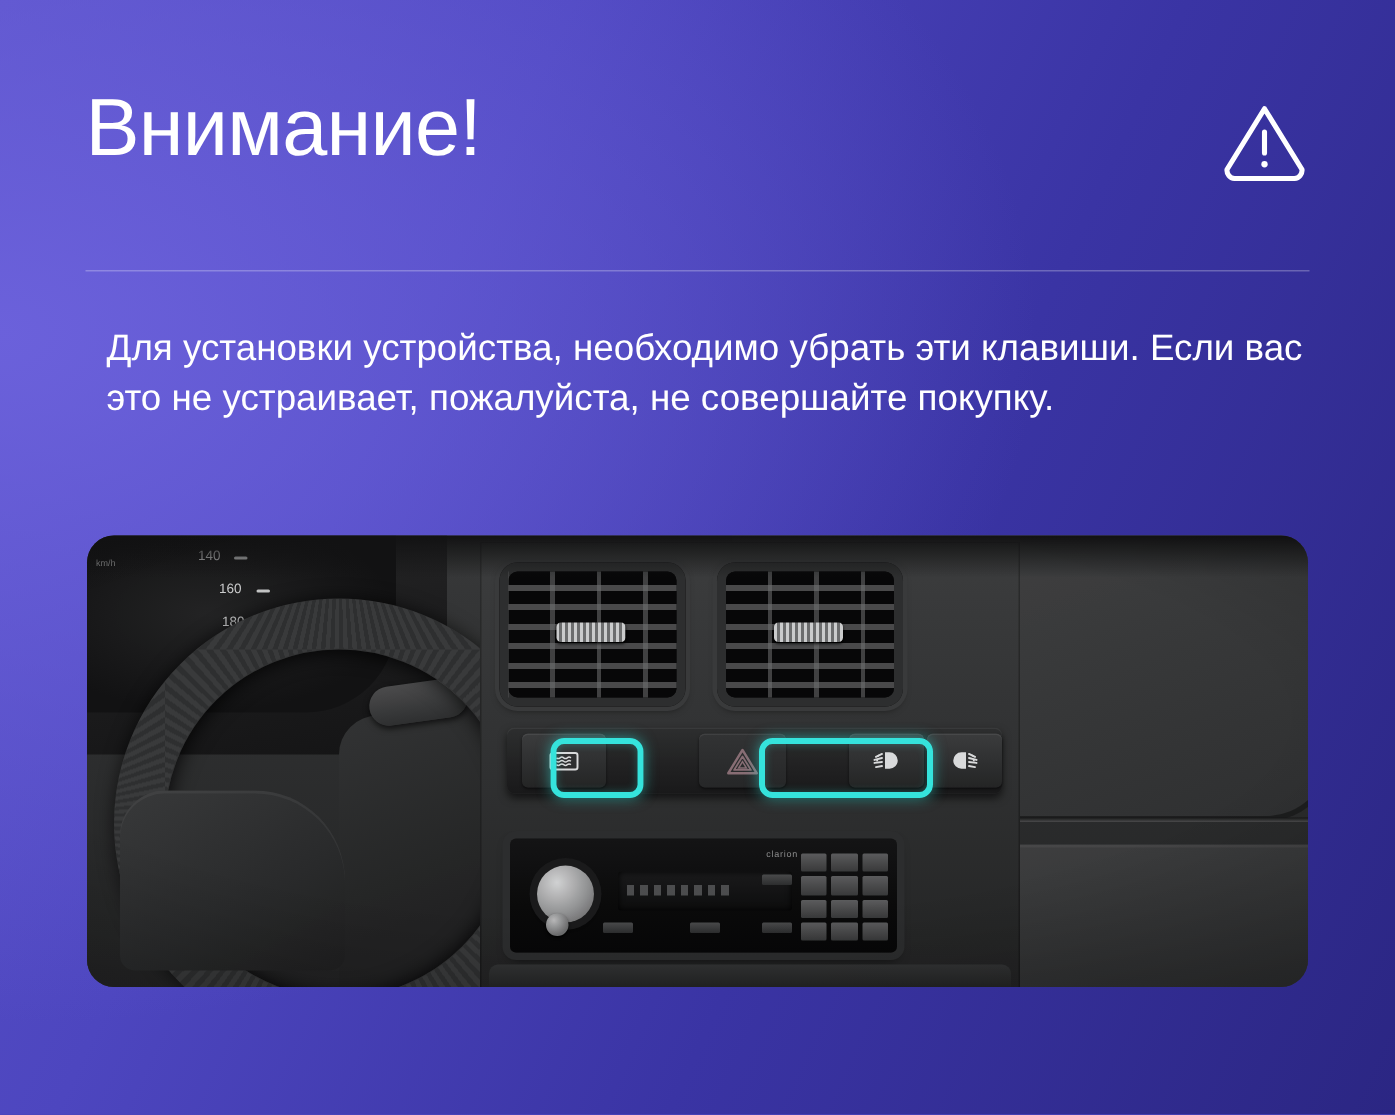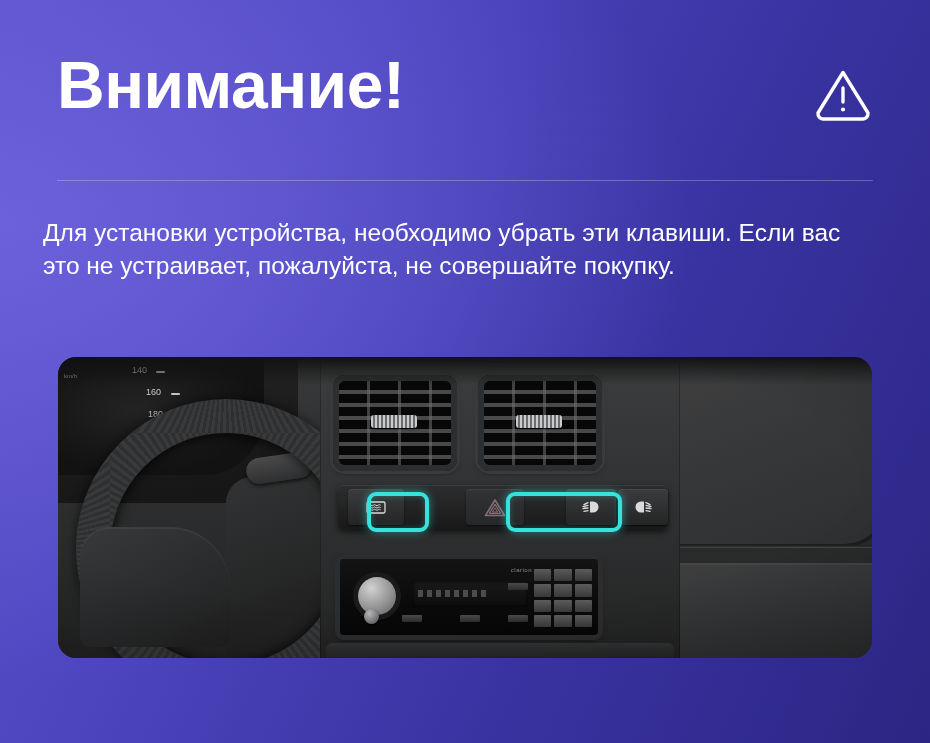--- a/index.html
+++ b/index.html
@@ -31,23 +31,23 @@
     left: 57px;
     top: 52px;
     right: 57px;
     height: 80px;
   }
 
   .page-title {
     position: absolute;
     left: 0;
     top: 0;
-    font-size: 66px;
+    font-size: 54px;
     line-height: 66px;
-    font-weight: bold;
+    font-weight: normal;
     color: #ffffff;
     letter-spacing: -0.5px;
     white-space: nowrap;
   }
 
   .warn-icon {
     position: absolute;
     right: 0;
     top: 14px;
     width: 60px;
@@ -61,21 +61,21 @@
     left: 57px;
     right: 57px;
     top: 180px;
     height: 1px;
     background: rgba(255,255,255,0.26);
   }
 
   
   .body-copy {
     position: absolute;
-    left: 43px;
+    left: 71px;
     top: 216px;
     width: 810px;
     font-size: 24.5px;
     line-height: 33px;
     color: #ffffff;
     font-weight: normal;
   }
 
   
   .photo {

